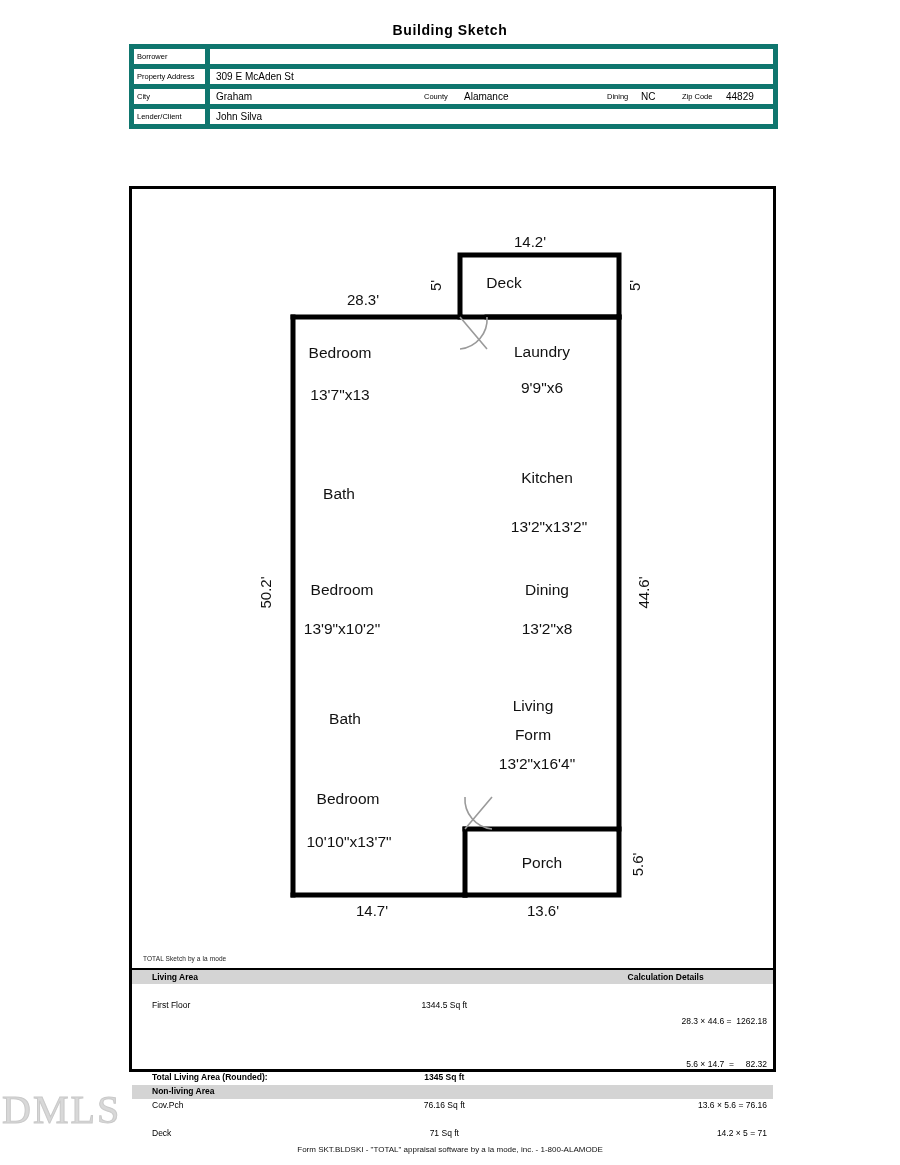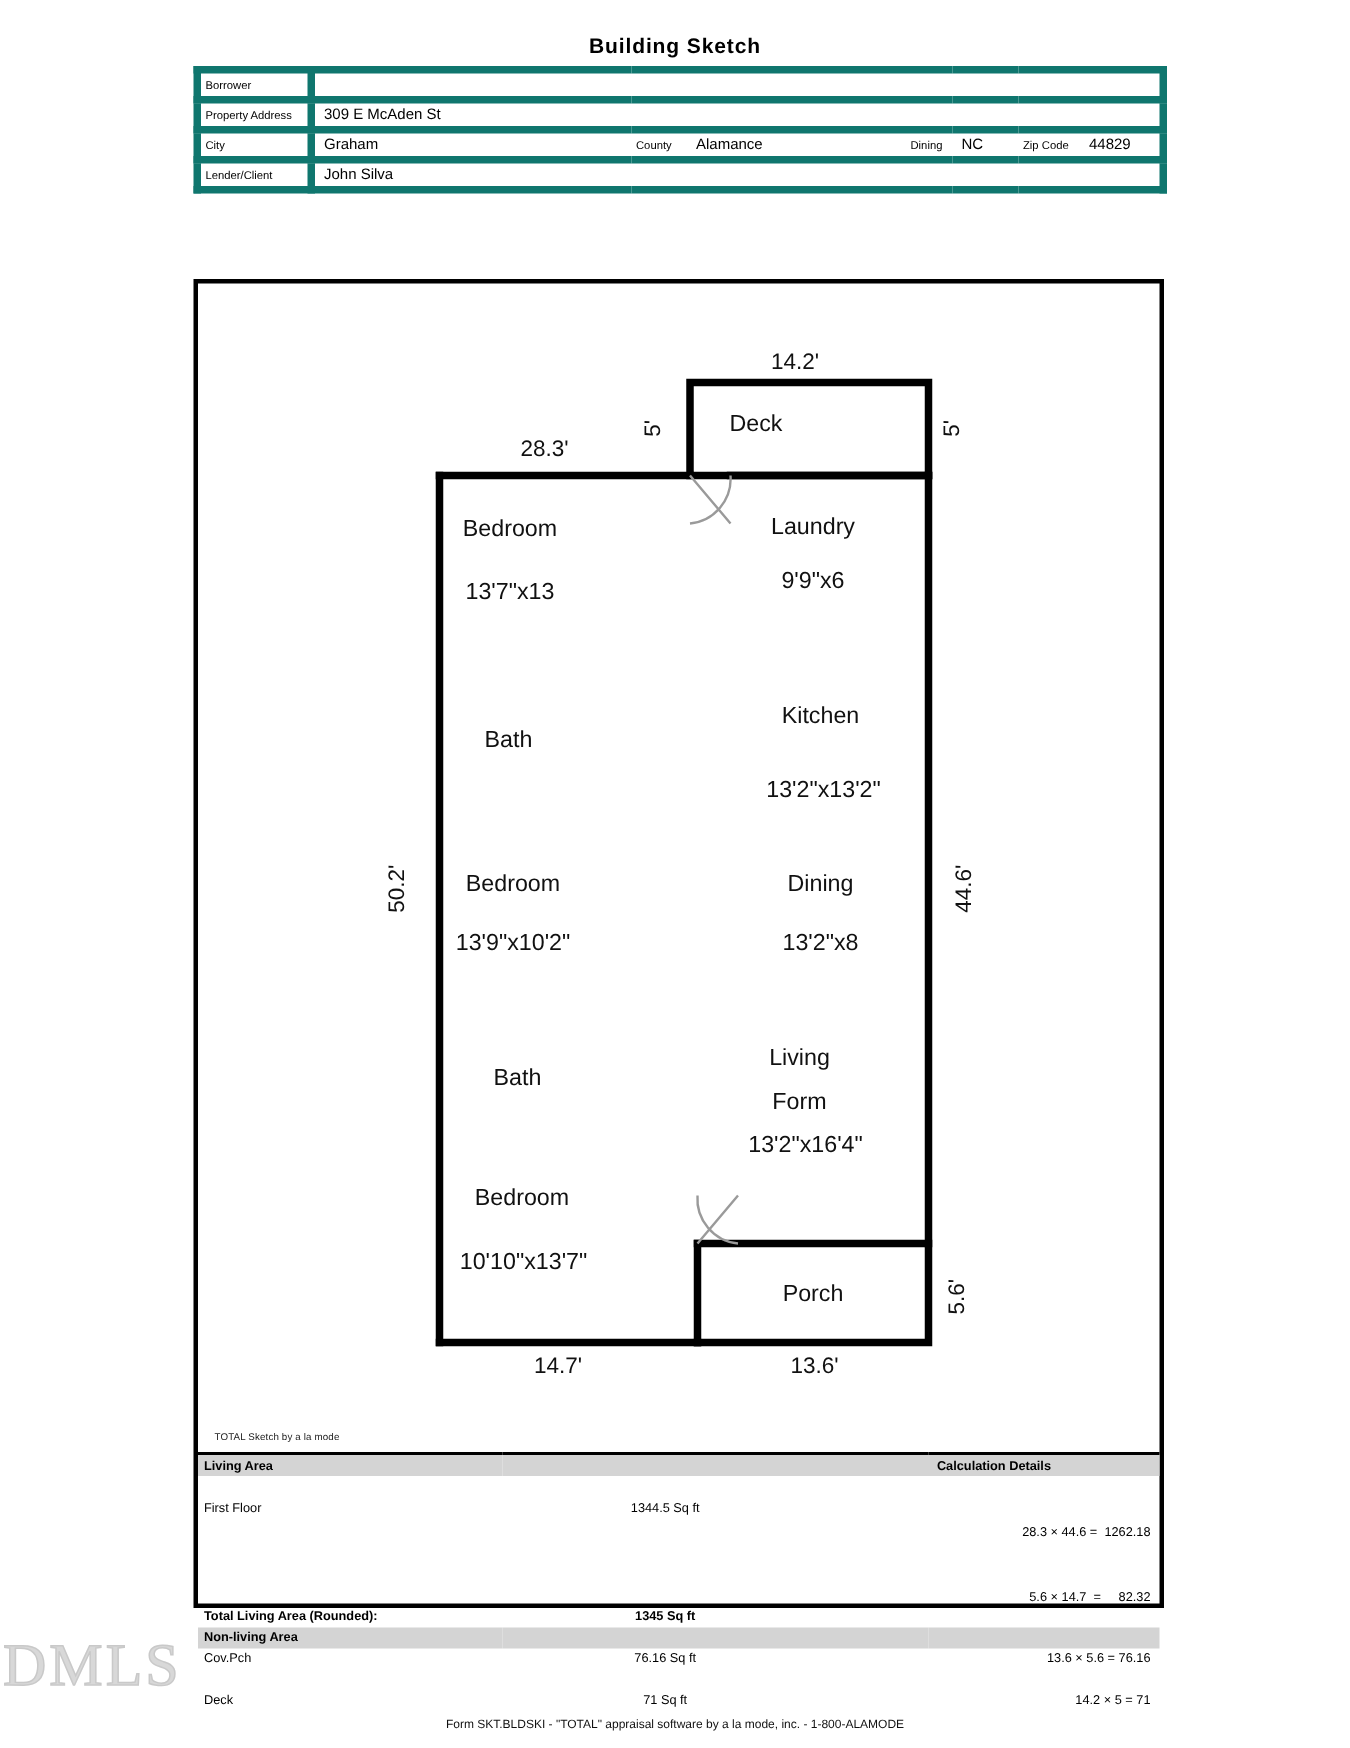--- a/index.html
+++ b/index.html
@@ -120,21 +120,21 @@
   }
   .area-table {
     position: absolute;
     left: 0;
     top: 779px;
     width: 641px;
     border-collapse: collapse;
     font-size: 8.5px;
   }
   .area-table td {
-    padding: 0 0 0 4px;
+    padding: 0 0 0 20px;
     height: 14px;
     vertical-align: middle;
     line-height: 1.05;
   }
   .band {
     background: #d4d4d4;
     font-weight: bold;
   }
   .rule-top { border-top: 2px solid #000; }
   .c-amount { text-align: center; width: 190px; }

